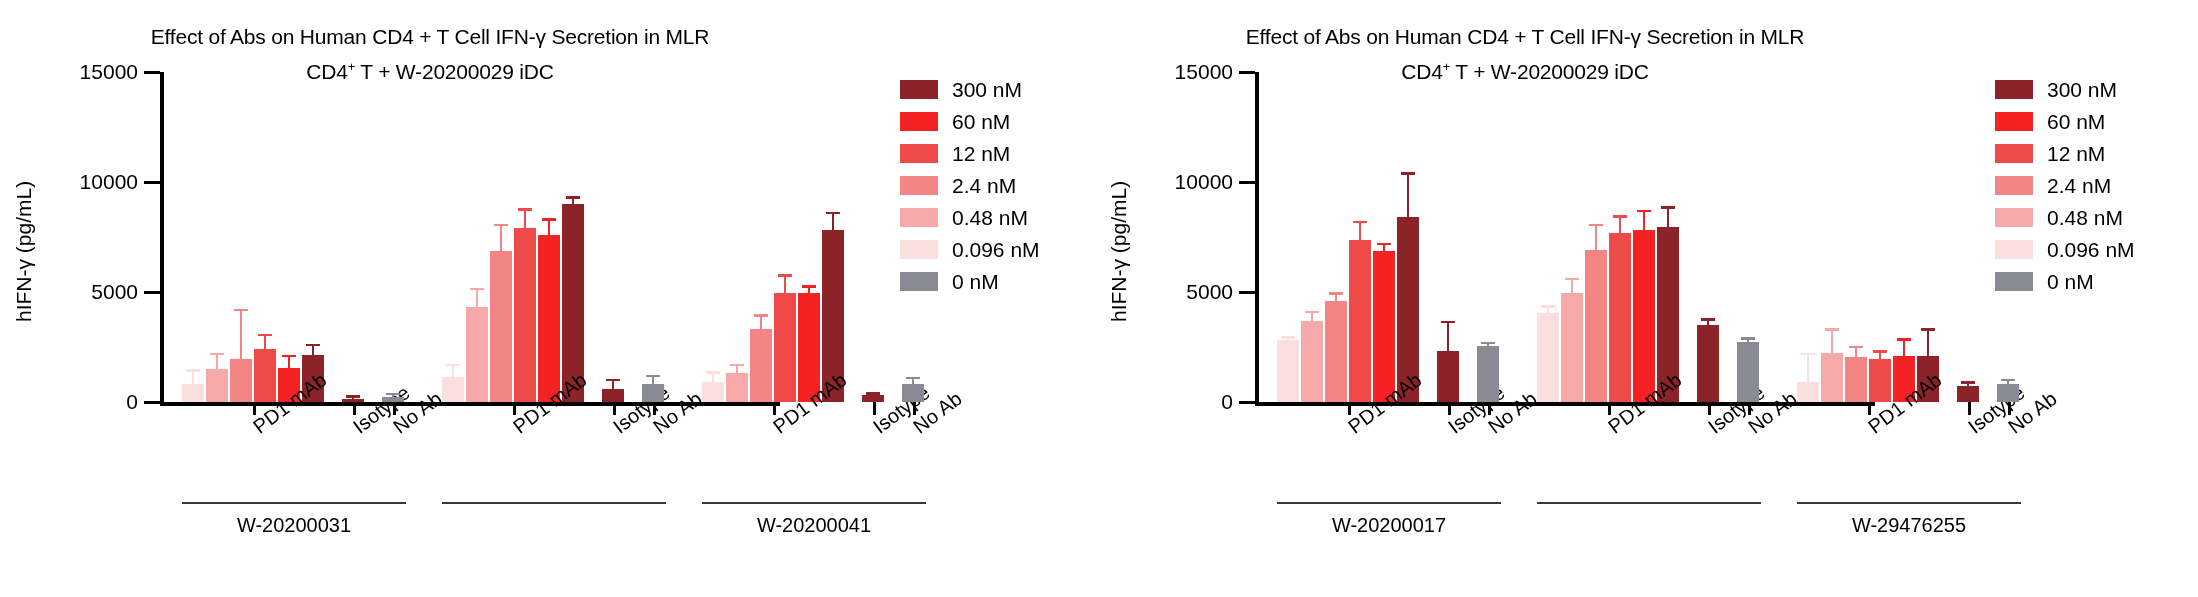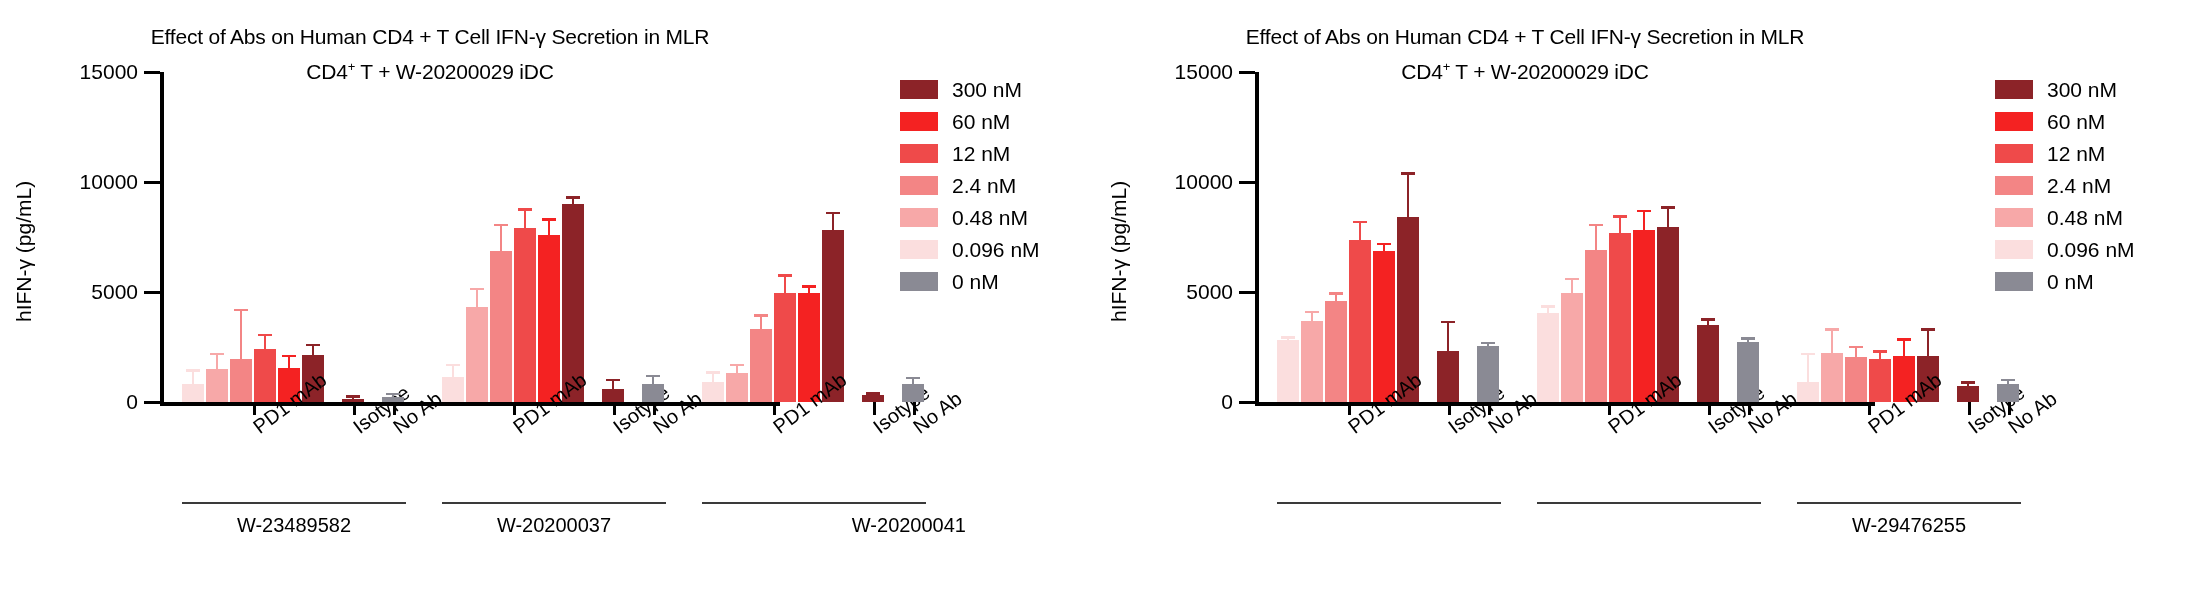--- a/index.html
+++ b/index.html
@@ -220,25 +220,24 @@
           <div class="bar" title="0 nM: 800 pg/mL" style="left: 738px; width: 22px; height: 17.6px;">
             <div class="bar-rect" style="height: 17.6px; background: rgb(138, 138, 148);"></div>
             <div class="err" style="bottom: 17.6px; height: 7.7px; background: rgb(138, 138, 148);">
               <div class="err-cap" style="background: rgb(138, 138, 148);"></div>
             </div>
           </div>
           <div class="xtick" style="left: 749px;"></div>
           <div class="xrot" style="left: 745px; top: 348px;">No Ab</div>
         </div>
         <div class="grouprule" style="left: 22px; width: 224px; top: 430px;"></div>
-        <div class="grouplabel" style="left: -18px; width: 304px; top: 442px;">W-23489582</div>
+        <div class="grouplabel" style="left: -18px; width: 304px; top: 442px;">W-20200031</div>
         <div class="grouprule" style="left: 282px; width: 224px; top: 430px;"></div>
-        <div class="grouplabel" style="left: 242px; width: 304px; top: 442px;">W-20200037</div>
         <div class="grouprule" style="left: 542px; width: 224px; top: 430px;"></div>
-        <div class="grouplabel" style="left: 502px; width: 304px; top: 442px; text-align: right;">W-20200041</div>
+        <div class="grouplabel" style="left: 502px; width: 304px; top: 442px;">W-20200041</div>
       </div>
       <div class="legend" style="left: 900px;">
         <div class="legend-row">
           <span class="legend-swatch" style="background: rgb(140, 35, 40);"></span>
           <span class="legend-text">300 nM</span>
         </div>
         <div class="legend-row">
           <span class="legend-swatch" style="background: rgb(244, 34, 34);"></span>
           <span class="legend-text">60 nM</span>
         </div>
@@ -439,20 +438,21 @@
           <div class="bar" title="0 nM: 800 pg/mL" style="left: 738px; width: 22px; height: 17.6px;">
             <div class="bar-rect" style="height: 17.6px; background: rgb(138, 138, 148);"></div>
             <div class="err" style="bottom: 17.6px; height: 5.5px; background: rgb(138, 138, 148);">
               <div class="err-cap" style="background: rgb(138, 138, 148);"></div>
             </div>
           </div>
           <div class="xtick" style="left: 749px;"></div>
           <div class="xrot" style="left: 745px; top: 348px;">No Ab</div>
         </div>
         <div class="grouprule" style="left: 22px; width: 224px; top: 430px;"></div>
+        <div class="grouplabel" style="left: -18px; width: 304px; top: 442px;">W-20200017</div>
         <div class="grouprule" style="left: 282px; width: 224px; top: 430px;"></div>
         <div class="grouprule" style="left: 542px; width: 224px; top: 430px;"></div>
         <div class="grouplabel" style="left: 502px; width: 304px; top: 442px;">W-29476255</div>
       </div>
       <div class="legend" style="left: 900px;">
         <div class="legend-row">
           <span class="legend-swatch" style="background: rgb(140, 35, 40);"></span>
           <span class="legend-text">300 nM</span>
         </div>
         <div class="legend-row">

